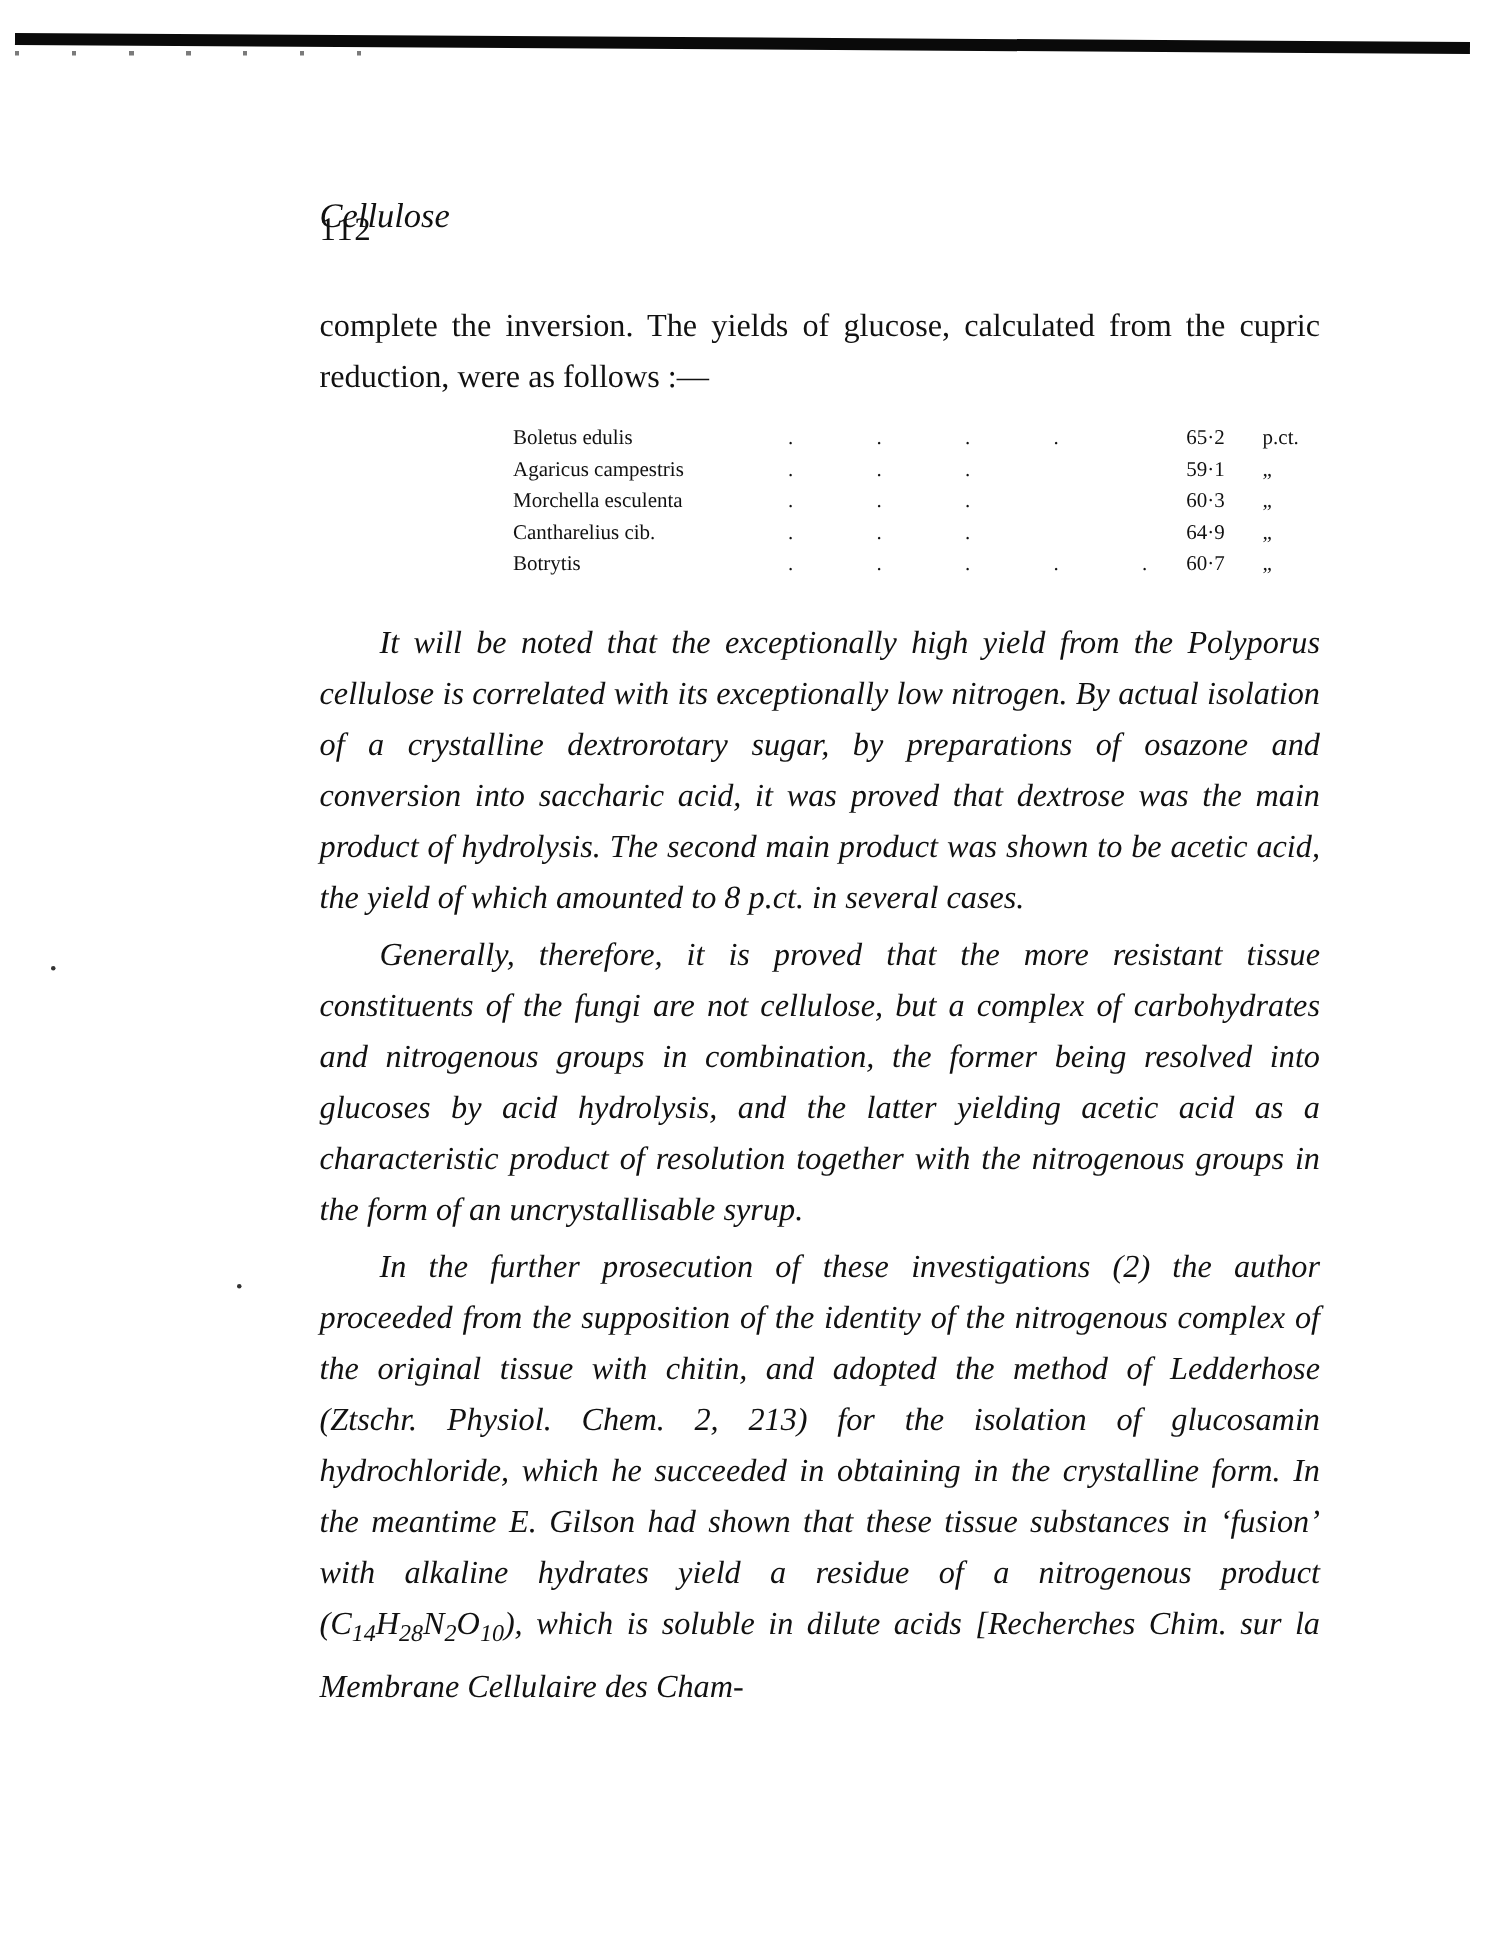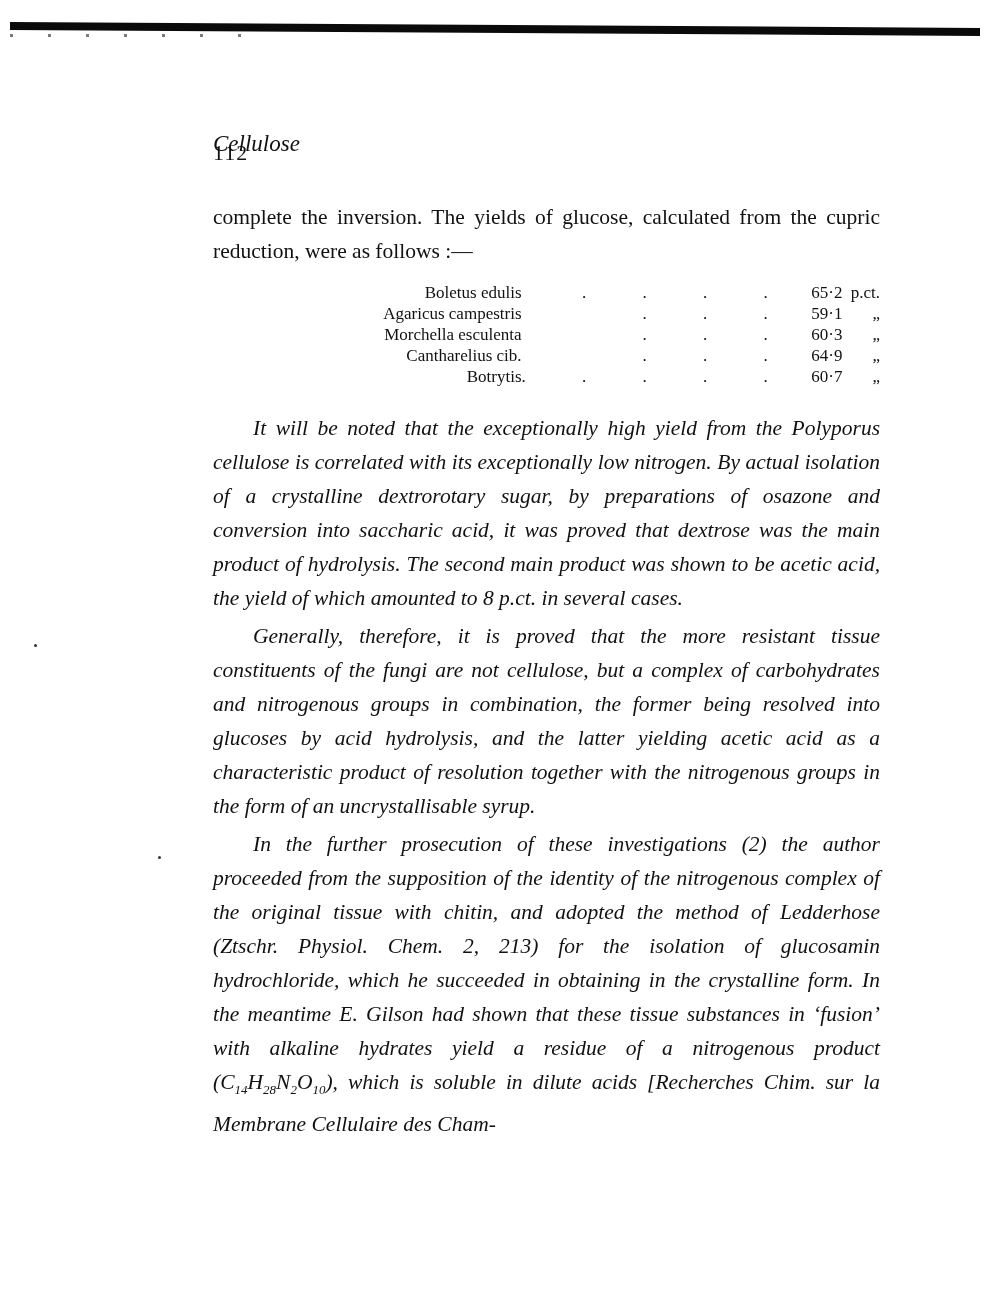--- a/index.html
+++ b/index.html
@@ -24,28 +24,28 @@
     .running-title {
       position: absolute; left: 0; right: 0; top: 3px; text-align: left;
       font-style: italic; font-size: 23px;
     }
     p {
       margin: 0; font-size: 21.5px; line-height: 34px; text-align: justify;
       text-align-last: left;
     }
     p.indent { text-indent: 40px; font-style: italic; }
     .intro { margin-top: 32px; }
-    .yield-table { margin: 14px 0 24px 129px; border-collapse: collapse; font-size: 17px; text-align: right; }
+    .yield-table { margin: 14px 0 24px 129px; border-collapse: collapse; font-size: 14px; }
     .yield-table td { padding: 0; height: 21px; line-height: 21px; white-space: nowrap; }
     .yield-table td.species { width: 192px; }
     .yield-table td.dots { width: 96px; letter-spacing: 26px; }
     .yield-table td.value { width: 54px; }
     .yield-table td.unit { width: 40px; }
     .para { margin-top: 4px; }
-    .formula sub { font-size: 13px; vertical-align: -5px; }
+    .formula sub { font-size: 16px; vertical-align: -5px; }
     .speck { position: absolute; width: 3px; height: 3px; background: #333; border-radius: 50%; }
   </style>
 </head>
 <body>
 
 <div class="top-rule"></div>
 <div class="top-specks"></div>
 <div class="speck" style="left:34px;top:644px;"></div>
 <div class="speck" style="left:158px;top:856px;"></div>
 

